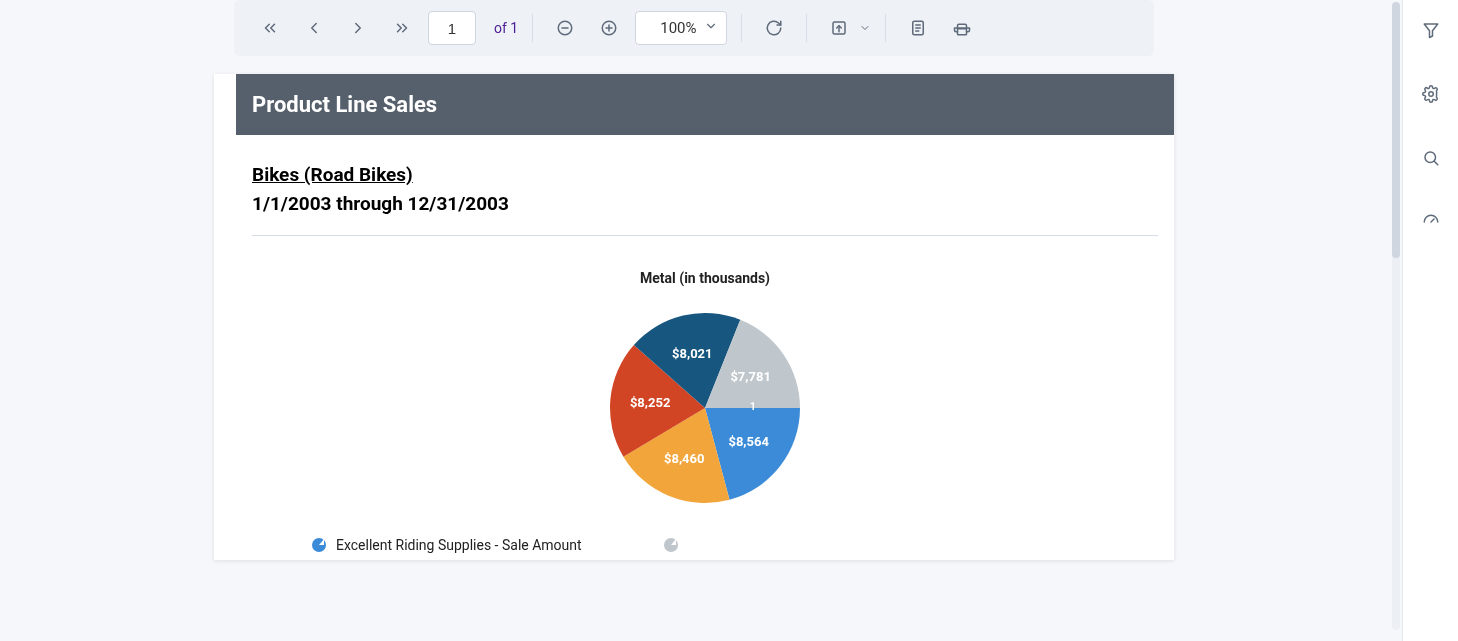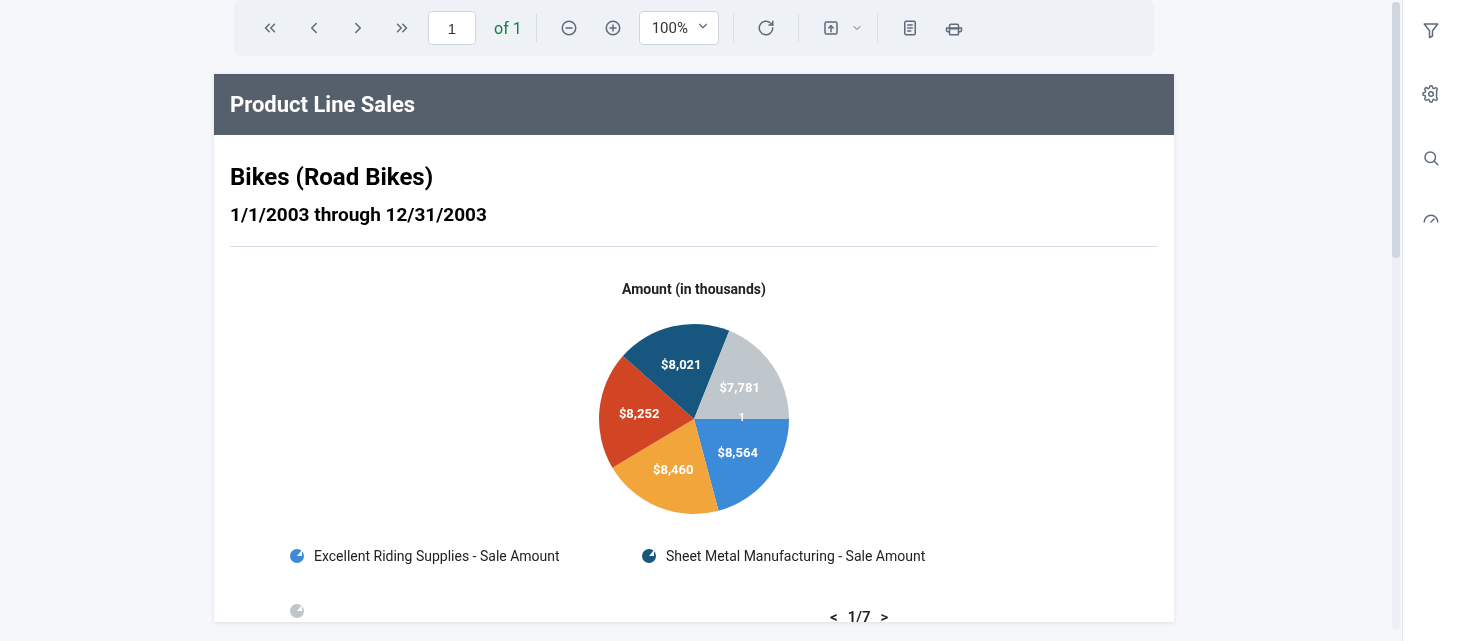--- a/index.html
+++ b/index.html
@@ -46,58 +46,59 @@
   .page-input {
     width: 48px; height: 34px;
     border: 1px solid #cfd6e0;
     border-radius: 4px;
     background: #fff;
     text-align: center;
     font-size: 15px;
     color: #333;
   }
   .page-of {
-    font-size: 16px;
-    color: #15803d;
+    font-size: 14px;
+    color: #4c1d95;
     margin-left: 10px;
   }
   .zoom-select {
     height: 34px;
     border: 1px solid #cfd6e0;
     border-radius: 4px;
     background: #fff;
-    padding: 0 30px 0 12px;
+    padding: 0 30px 0 24px;
     font-size: 15px;
     color: #333;
     display: flex;
     align-items: center;
     position: relative;
     cursor: pointer;
     justify-content: flex-end;
   }
   .zoom-select .chev { position: absolute; right: 8px; }
   .svg-icon { width: 18px; height: 18px; stroke: #5f6b7a; stroke-width: 2; fill: none; stroke-linecap: round; stroke-linejoin: round; }
   .report {
     width: 960px;
     margin-top: 18px;
     background: #fff;
     box-shadow: 0 1px 4px rgba(0,0,0,0.1);
-    height: 548px;
+    height: 486px;
     overflow: hidden;
+    padding-left: 22px;
   }
   .report-header {
     background: #56606c;
     color: #fff;
     font-size: 22px;
     font-weight: 700;
     padding: 18px 16px;
   }
   .report-body { padding: 28px 16px; }
-  .report-subtitle-1 { font-size: 24px; font-weight: 700; color: #000; }
-  .report-subtitle-2 { font-size: 19px; font-weight: 700; color: #000; margin-top: 12px; }
+  .report-subtitle-1 { font-size: 19px; font-weight: 700; color: #000; text-decoration: underline; }
+  .report-subtitle-2 { font-size: 19px; font-weight: 700; color: #000; margin-top: 6px; }
   .hr { border-top: 1px solid #d6dde6; margin-top: 20px; }
   .chart-title { text-align: center; font-size: 14px; font-weight: 700; margin-top: 34px; color: #222; }
   .chart-area { display: flex; justify-content: center; margin-top: 22px; position: relative; }
   .legend-area {
     margin-top: 29px;
     display: grid;
     grid-template-columns: 312px 312px;
     column-gap: 0;
     row-gap: 8px;
     padding-left: 60px;
@@ -261,21 +262,21 @@
     </div>
   </div>
 
   <div class="report">
     <div class="report-header">Product Line Sales</div>
     <div class="report-body">
       <div class="report-subtitle-1">Bikes (Road Bikes)</div>
       <div class="report-subtitle-2">1/1/2003 through 12/31/2003</div>
       <div class="hr"></div>
 
-      <div class="chart-title">Amount (in thousands)</div>
+      <div class="chart-title">Metal (in thousands)</div>
 
       <div class="chart-area">
         <svg id="pie-svg" width="200" height="200" viewBox="-100 -100 200 200">
             <path d="M0 0 L95 0 A95 95 0 0 1 24.502414047519053 91.78579250539781 Z" fill="#3b8bd8"></path>
             <text x="43.698158703374524" y="37.56308874246667" class="slice-label">$8,564</text>
             <path d="M0 0 L24.502414047519053 91.78579250539781 A95 95 0 0 1 -81.59710592827453 48.65092295249849 Z" fill="#f2a53a"></path>
             <text x="-20.751563563133512" y="55.04294867741507" class="slice-label">$8,460</text>
             <path d="M0 0 L-81.59710592827453 48.65092295249849 A95 95 0 0 1 -71.13519846712425 -62.96652713182492 Z" fill="#d24524"></path>
             <text x="-54.85954763406603" y="-1.1419872992491307" class="slice-label">$8,252</text>
             <path d="M0 0 L-71.13519846712425 -62.96652713182492 A95 95 0 0 1 35.29342076111087 -88.20076219046629 Z" fill="#16567f"></path>
@@ -286,24 +287,20 @@
           </svg>
 
       </div>
 
       <div class="legend-area" id="legend-area">
           <div class="legend-item">
             <span class="legend-swatch" style="background: rgb(59, 139, 216);"></span>
             <span>Excellent Riding Supplies - Sale Amount</span>
           </div>
           <div class="legend-item">
-            <span class="legend-swatch" style="background: rgb(22, 86, 127);"></span>
-            <span>Sheet Metal Manufacturing - Sale Amount</span>
-          </div>
-          <div class="legend-item">
             <span class="legend-swatch" style="background: rgb(191, 198, 204);"></span>
           </div>
           <div class="legend-item"></div>
         </div>
 
       <div style="position:relative;height:0">
         <div class="paginate" style="left:600px; top:-10px">
           <span class="arrow">&lt;</span>
           <span>1/7</span>
           <span class="arrow">&gt;</span>

